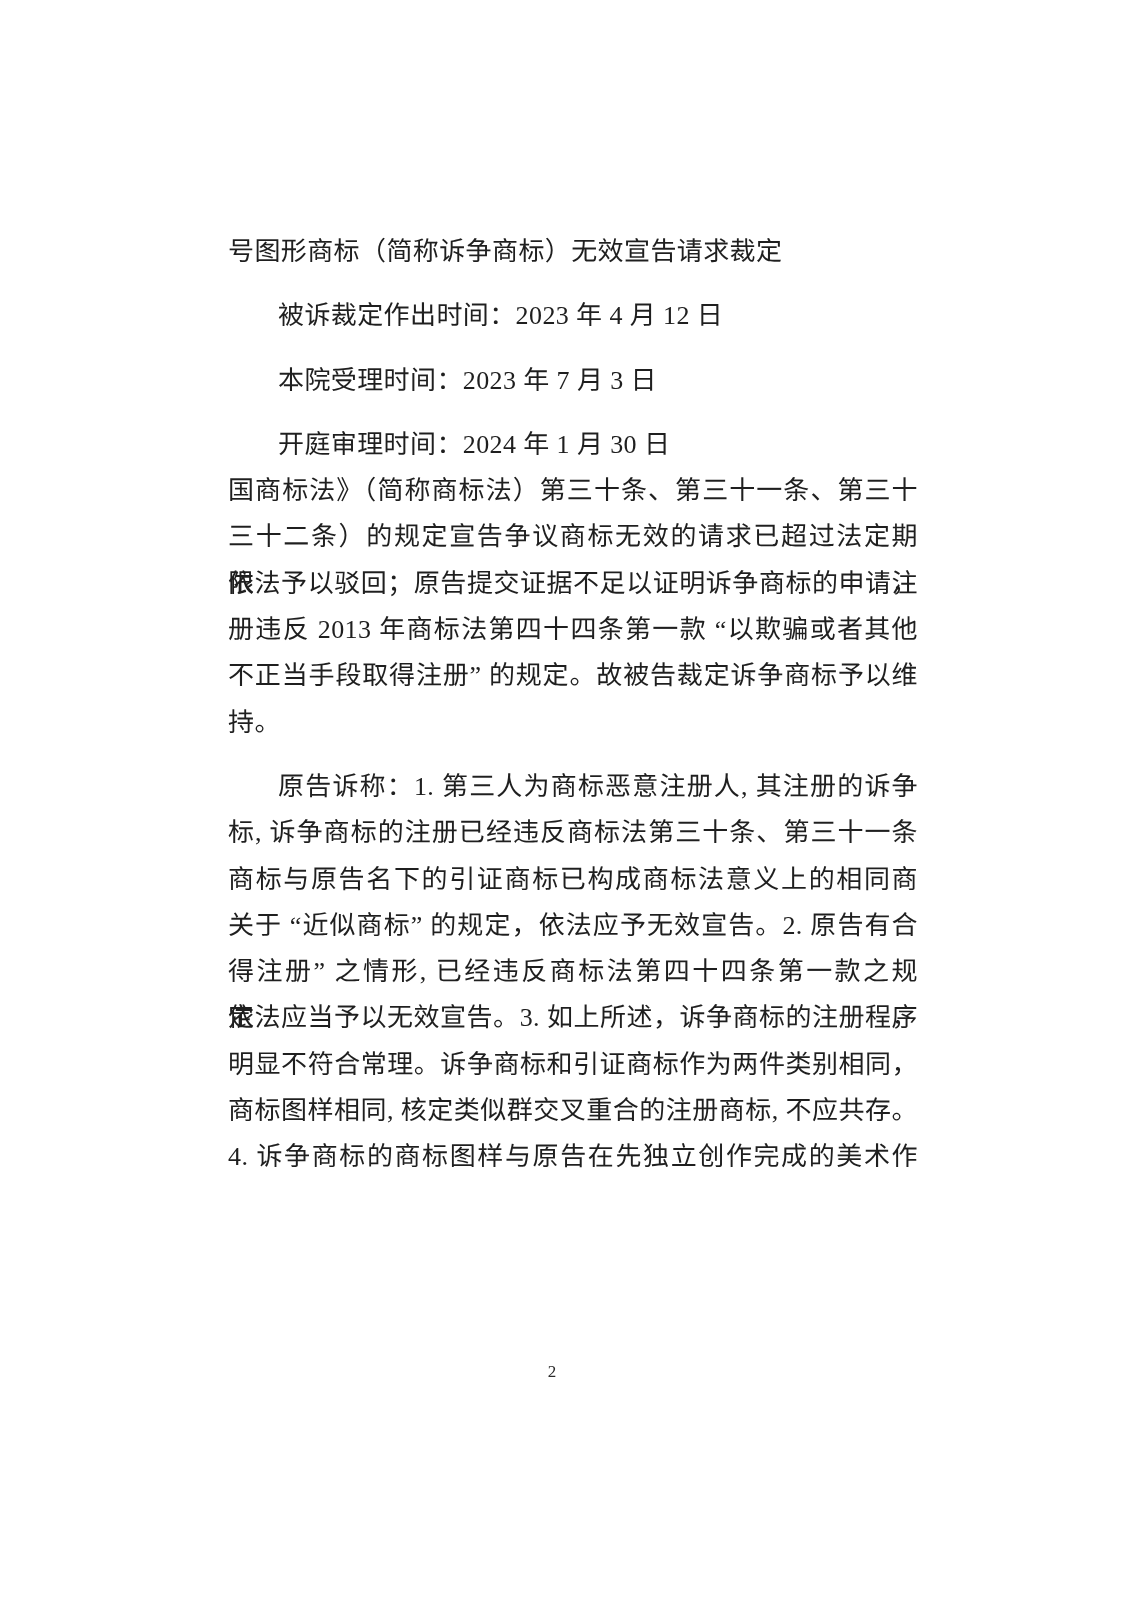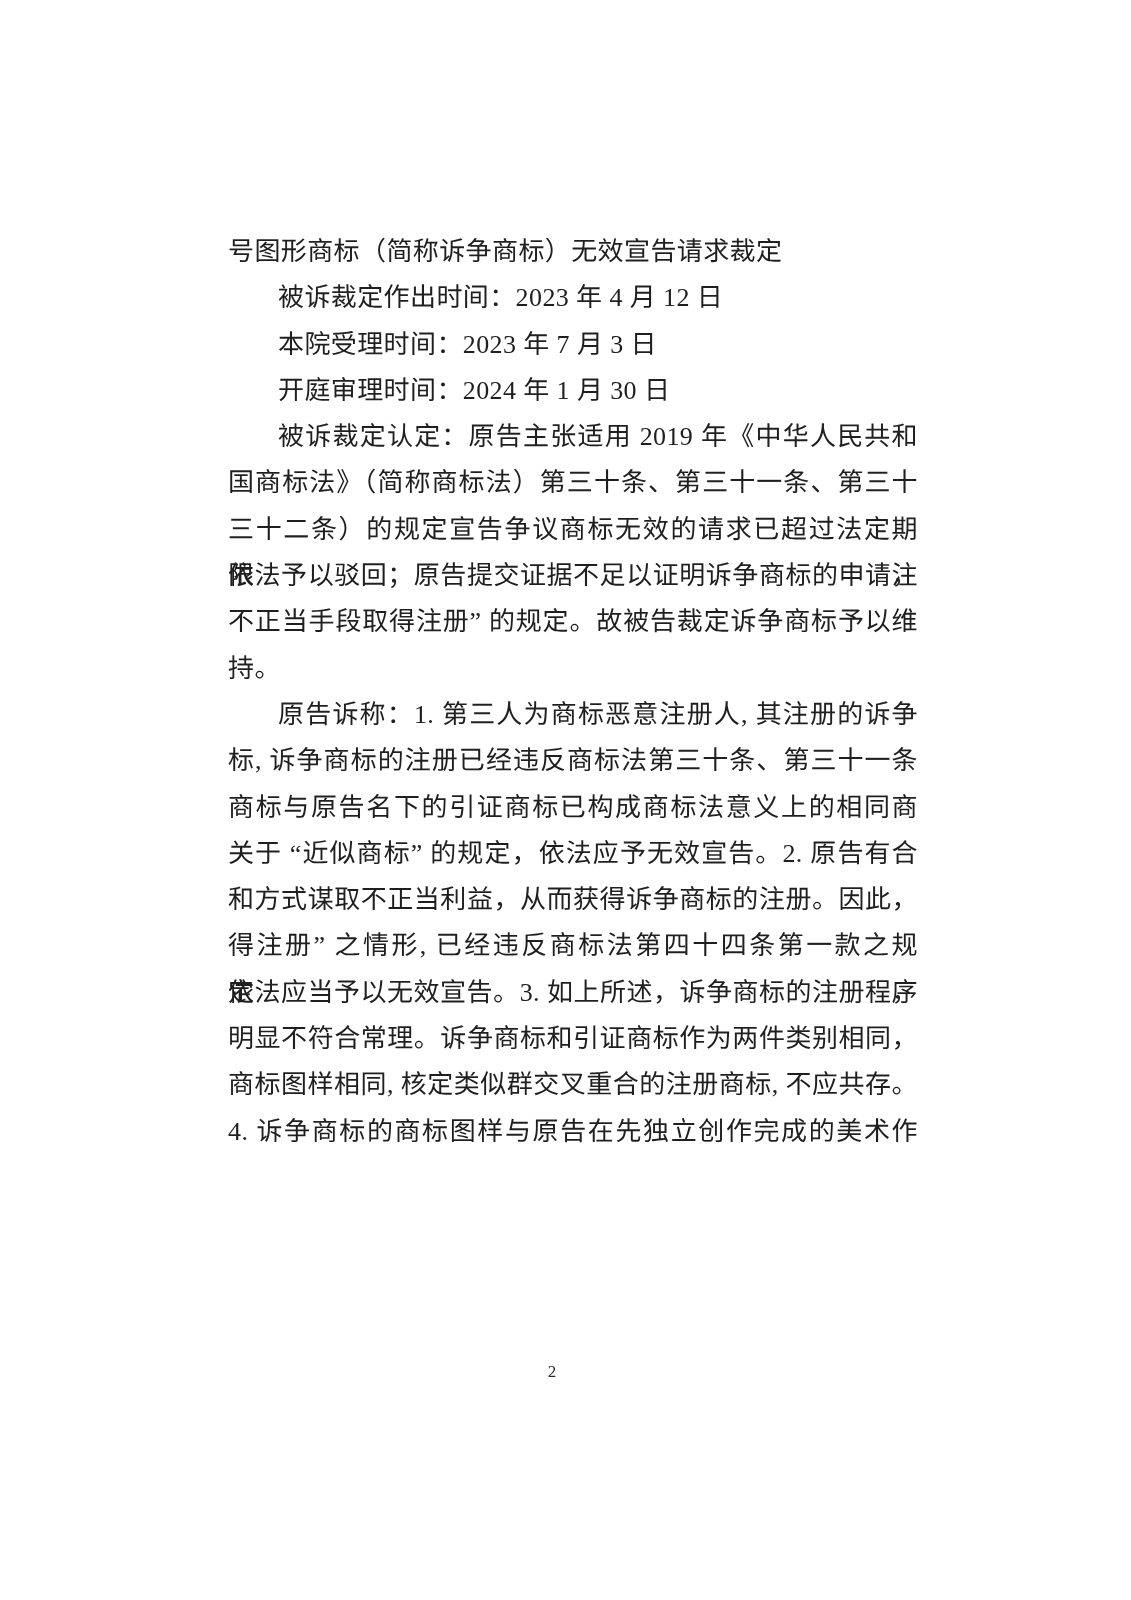--- a/index.html
+++ b/index.html
@@ -31,20 +31,21 @@
     text-align: left;
   }
   .ln.fill {
     white-space: normal;
     text-align: justify;
     text-align-last: justify;
     text-justify: inter-character;
   }
   .ln.ind {
     text-indent: 50px;
+    margin-top: 18px;
   }
   .page-number {
     position: absolute;
     left: 0;
     top: 1362px;
     width: 100%;
     text-align: center;
     font-size: 17px;
     letter-spacing: 0;
     color: #2a2a2a;
@@ -52,31 +53,30 @@
 </style>
 </head>
 <body>
 
 <div class="page">
   <div class="content">
     <div class="ln">号图形商标（简称诉争商标）无效宣告请求裁定</div>
     <div class="ln ind">被诉裁定作出时间：2023 年 4 月 12 日</div>
     <div class="ln ind">本院受理时间：2023 年 7 月 3 日</div>
     <div class="ln ind">开庭审理时间：2024 年 1 月 30 日</div>
-    <div class="ln ind fill">被诉裁定认定：原告主张适用 2019 年《中华人民共和</div>
     <div class="ln fill">国商标法》（简称商标法）第三十条、第三十一条、第三十</div>
     <div class="ln fill">三十二条）的规定宣告争议商标无效的请求已超过法定期限，</div>
     <div class="ln fill">依法予以驳回；原告提交证据不足以证明诉争商标的申请注</div>
+    <div class="ln fill">册违反 2013 年商标法第四十四条第一款 “以欺骗或者其他</div>
     <div class="ln fill">不正当手段取得注册” 的规定。故被告裁定诉争商标予以维</div>
     <div class="ln">持。</div>
     <div class="ln ind fill">原告诉称：1. 第三人为商标恶意注册人, 其注册的诉争</div>
     <div class="ln fill">标, 诉争商标的注册已经违反商标法第三十条、第三十一条</div>
     <div class="ln fill">商标与原告名下的引证商标已构成商标法意义上的相同商</div>
     <div class="ln fill">关于 “近似商标” 的规定，依法应予无效宣告。2. 原告有合</div>
-    <div class="ln fill">和方式谋取不正当利益，从而获得诉争商标的注册。因此，</div>
     <div class="ln fill">得注册” 之情形, 已经违反商标法第四十四条第一款之规定，</div>
     <div class="ln fill">依法应当予以无效宣告。3. 如上所述，诉争商标的注册程序</div>
     <div class="ln fill">明显不符合常理。诉争商标和引证商标作为两件类别相同，</div>
     <div class="ln fill">商标图样相同, 核定类似群交叉重合的注册商标, 不应共存。</div>
     <div class="ln fill">4. 诉争商标的商标图样与原告在先独立创作完成的美术作</div>
   </div>
   <div class="page-number">2</div>
 </div>
 
 </body></html>

